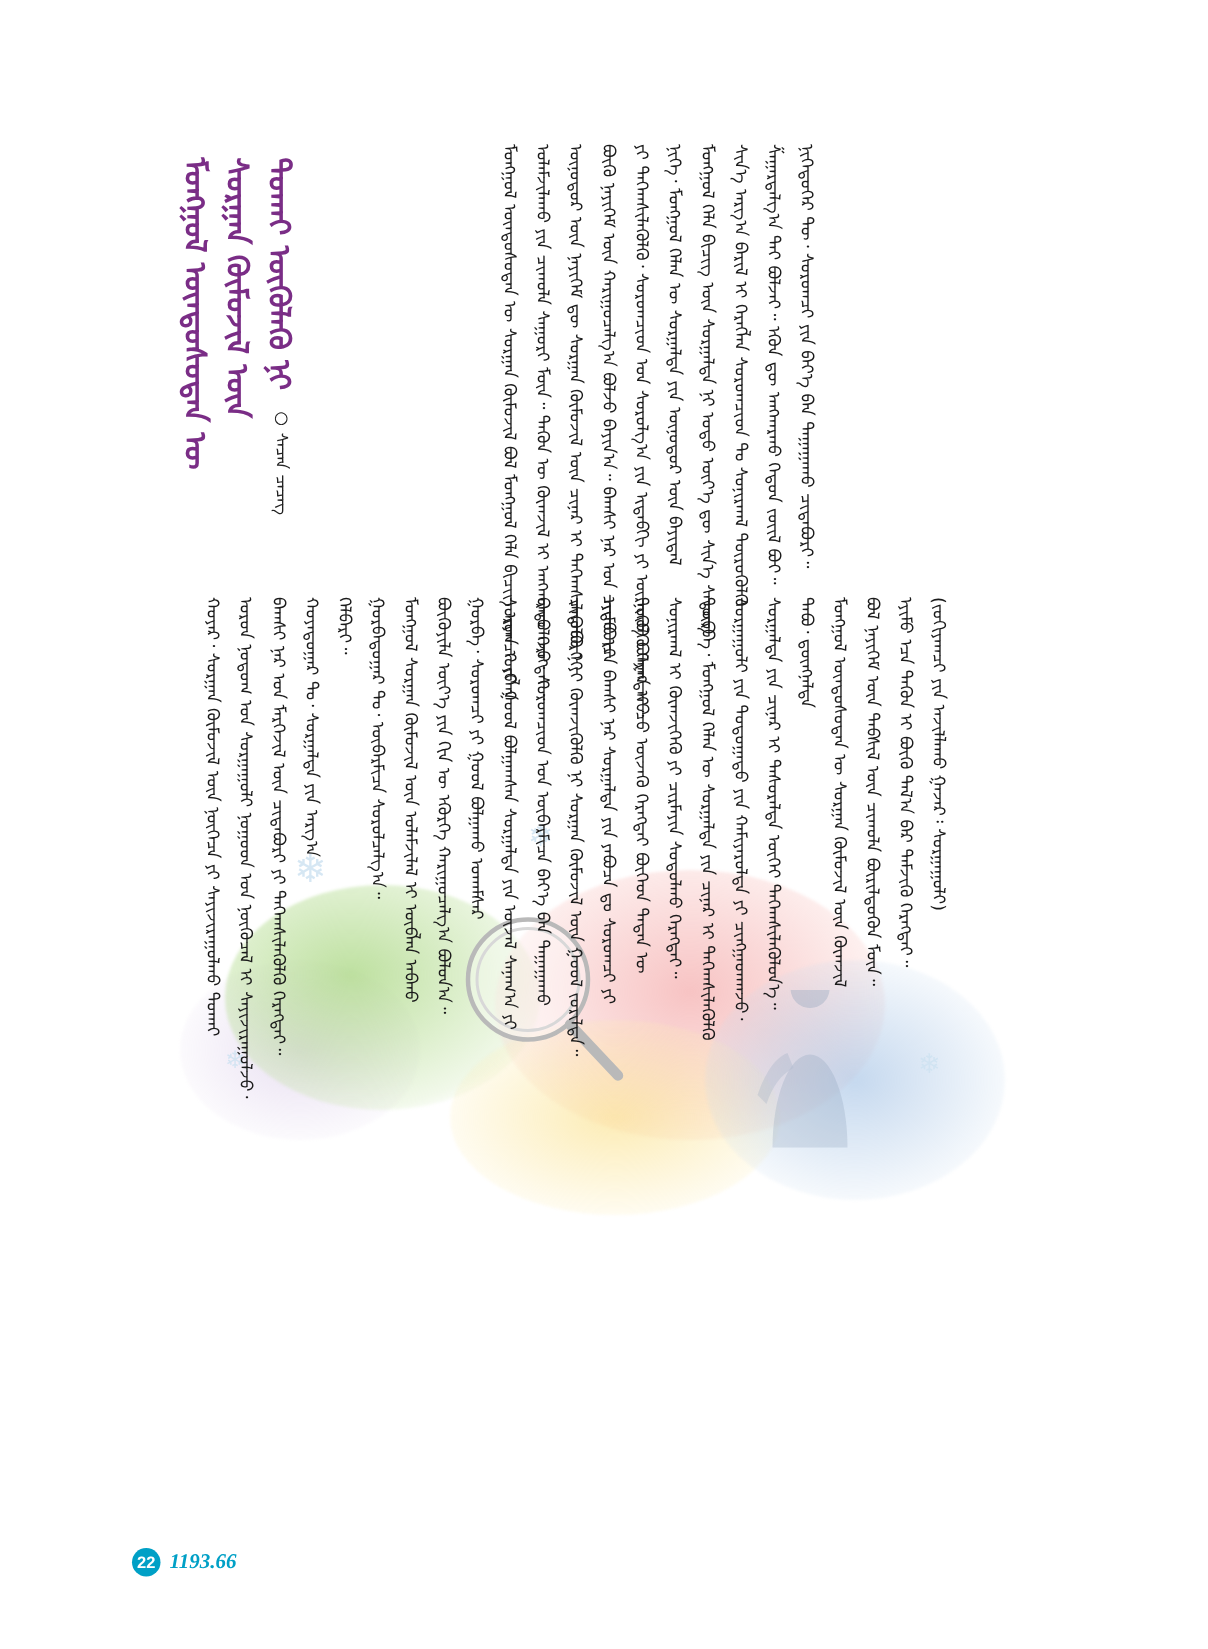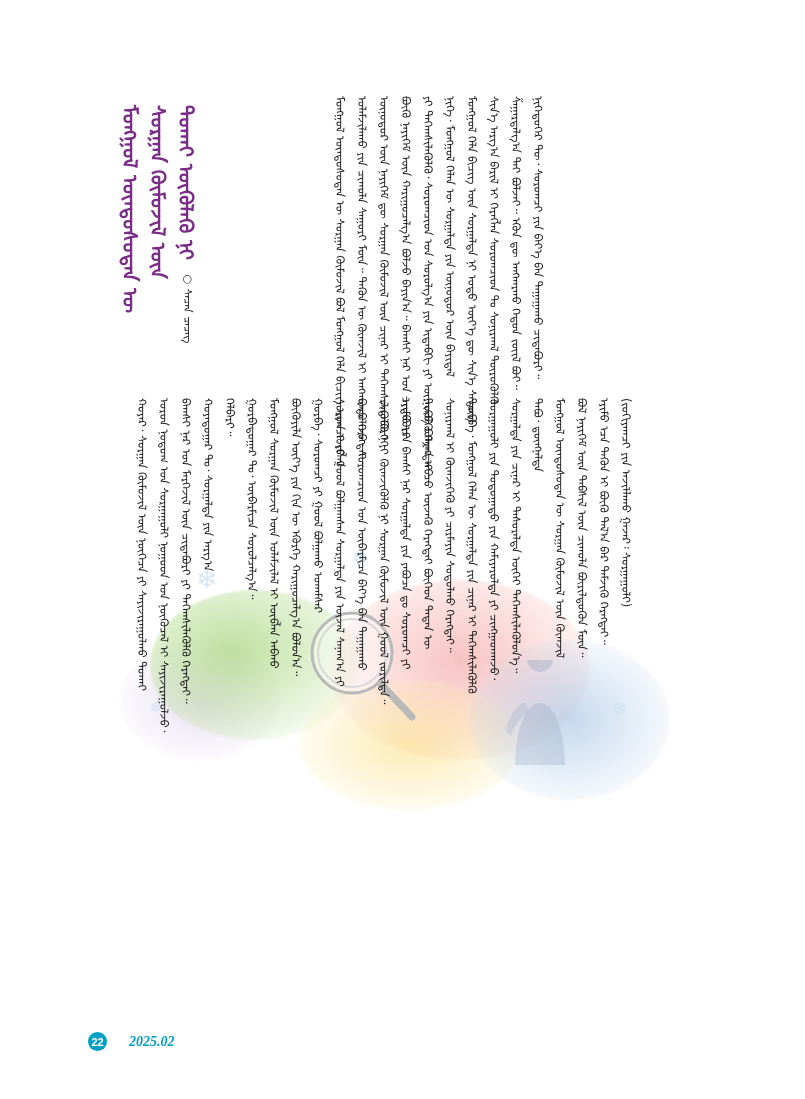--- a/index.html
+++ b/index.html
@@ -116,21 +116,21 @@
     color: #222;
   }
 
   
   .footer {
     position: absolute;
     left: 88px;
     bottom: 48px;
     display: flex;
     align-items: center;
-    gap: 22px;
+    gap: 6px;
     margin-top: 24px;
   }
   .page-badge {
     width: 19px; height: 19px;
     border-radius: 50%;
     background: #00a0c6;
     color: #fff;
     font-size: 11px;
     font-weight: bold;
     display: flex;
@@ -213,16 +213,16 @@
       <div class="mong col" style="left: 504px; top: 398px; height: 284px;">ᠰᠤᠷᠭᠠᠯᠲᠠ ᠶᠢᠨ ᠴᠢᠨᠠᠷ ᠢ ᠲᠠᠰᠤᠷᠠᠯᠲᠠ ᠦᠭᠡᠢ ᠳᠡᠭᠡᠭ᠍ᠰᠢᠯᠡᠭᠦᠯᠦᠨ᠎ᠡ᠃</div>
       <div class="mong col" style="left: 526px; top: 398px; height: 192px;">ᠲᠠᠪᠤ᠂ ᠳ᠋ᠦᠩᠨᠡᠯᠲᠡ</div>
       <div class="mong col" style="left: 548px; top: 398px; height: 240px;">ᠮᠣᠩᠭᠤᠯ ᠦᠨᠳᠦᠰᠦᠲᠡᠨ ᠦ ᠰᠤᠷᠭᠠᠨ ᠬᠥᠮᠦᠵᠢᠯ ᠦᠨ ᠬᠥᠭ᠍ᠵᠢᠯ</div>
       <div class="mong col" style="left: 570px; top: 398px; height: 258px;">ᠪᠣᠯ ᠨᠡᠶᠢᠭᠡᠮ ᠦᠨ ᠳᠡᠪᠰᠢᠯ ᠦᠨ ᠴᠢᠬᠤᠯᠠ ᠪᠦᠷᠢᠯᠳᠦᠬᠦᠨ ᠮᠥᠨ᠃</div>
       <div class="mong col" style="left: 592px; top: 398px; height: 236px;">ᠡᠶᠢᠮᠦ ᠡᠴᠡ ᠲᠡᠭᠦᠨ ᠢ ᠪᠦᠬᠦ ᠲᠠᠯ᠎ᠠ ᠪᠠᠷ ᠳᠡᠮᠵᠢᠬᠦ ᠬᠡᠷᠡᠭᠲᠡᠶ᠃</div>
       <div class="mong col" style="left: 614px; top: 398px; height: 210px;">(ᠵᠣᠬᠢᠶᠠᠭᠴᠢ ᠶᠢᠨ ᠠᠵᠢᠯᠯᠠᠬᠤ ᠭᠠᠵᠠᠷ᠄ ᠰᠤᠷᠭᠠᠭᠤᠯᠢ)</div>
     </div>
 
   <div class="footer">
     <div class="page-badge">22</div>
-    <div class="issue">2025.02</div>
+    <div class="issue">1193.66</div>
   </div>
 
 </div>
 
 </body></html>

